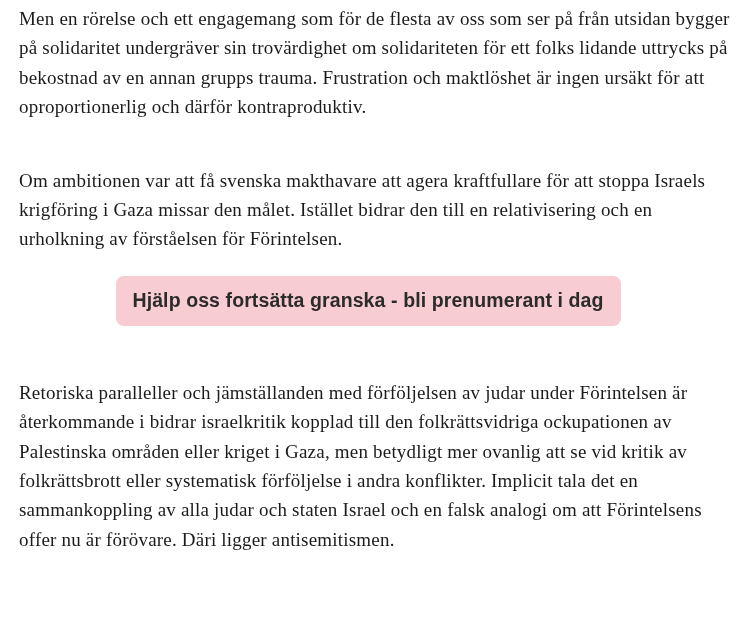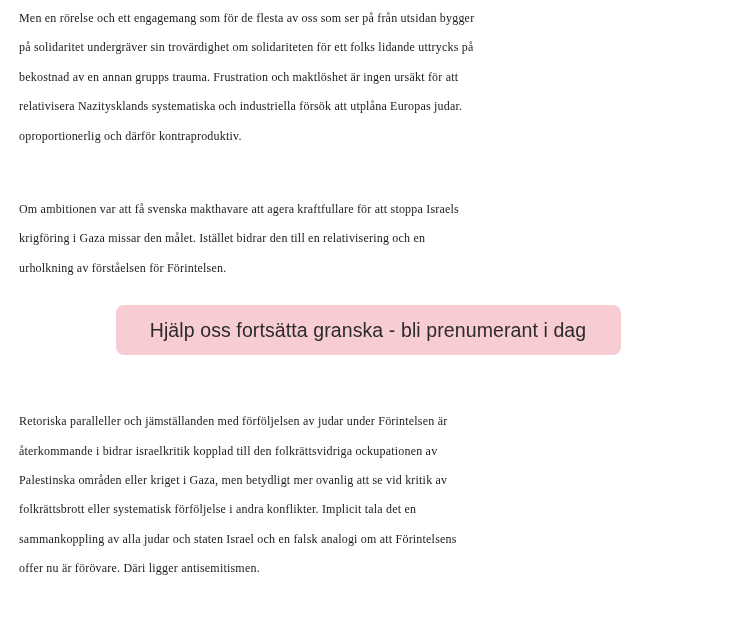--- a/index.html
+++ b/index.html
@@ -15,62 +15,61 @@
     color: #1b1b1b;
   }
   main[data-name="article-body"] {
     padding-top: 4px;
   }
   .para {
     padding: 0 4px 0 19px;
     margin: 0;
   }
   .para .line {
-    font-size: 12px;
+    font-size: 19px;
     line-height: 29.4px;
     letter-spacing: 0.2px;
     white-space: nowrap;
   }
   .para-1 { margin-bottom: 44px; }
   .para-2 { margin-bottom: 22px; }
   .para-3 { margin-bottom: 8px; }
   .cta-row {
     display: flex;
     justify-content: center;
     margin-bottom: 52px;
   }
   .cta-button {
     width: 505px;
     height: 50px;
     border: none;
     border-radius: 8px;
     background: #f8ccd3;
     color: #2b2b2b;
     font-family: "Liberation Sans", "DejaVu Sans", sans-serif;
-    font-weight: normal;
+    font-weight: bold;
     font-size: 19.5px;
     letter-spacing: 0.1px;
     white-space: nowrap;
     display: flex;
     align-items: center;
     justify-content: center;
     margin: 0 auto;
     cursor: pointer;
   }
 </style>
 </head>
 <body style="background: rgb(255, 255, 255); color: rgb(27, 27, 27);">
 
 <main data-name="article-body">
 
   <section class="para para-1" data-name="article-paragraph-1">
     <div class="line" data-name="paragraph-line">Men en rörelse och ett engagemang som för de flesta av oss som ser på från utsidan bygger</div>
     <div class="line" data-name="paragraph-line">på solidaritet undergräver sin trovärdighet om solidariteten för ett folks lidande uttrycks på</div>
     <div class="line" data-name="paragraph-line">bekostnad av en annan grupps trauma. Frustration och maktlöshet är ingen ursäkt för att</div>
-    <div class="line" data-name="paragraph-line">relativisera Nazitysklands systematiska och industriella försök att utplåna Europas judar.</div>
     <div class="line" data-name="paragraph-line">oproportionerlig och därför kontraproduktiv.</div>
   </section>
 
   <section class="para para-2" data-name="article-paragraph-2">
     <div class="line" data-name="paragraph-line">Om ambitionen var att få svenska makthavare att agera kraftfullare för att stoppa Israels</div>
     <div class="line" data-name="paragraph-line">krigföring i Gaza missar den målet. Istället bidrar den till en relativisering och en</div>
     <div class="line" data-name="paragraph-line">urholkning av förståelsen för Förintelsen.</div>
   </section>
 
   <div class="cta-row" data-name="cta-row">

